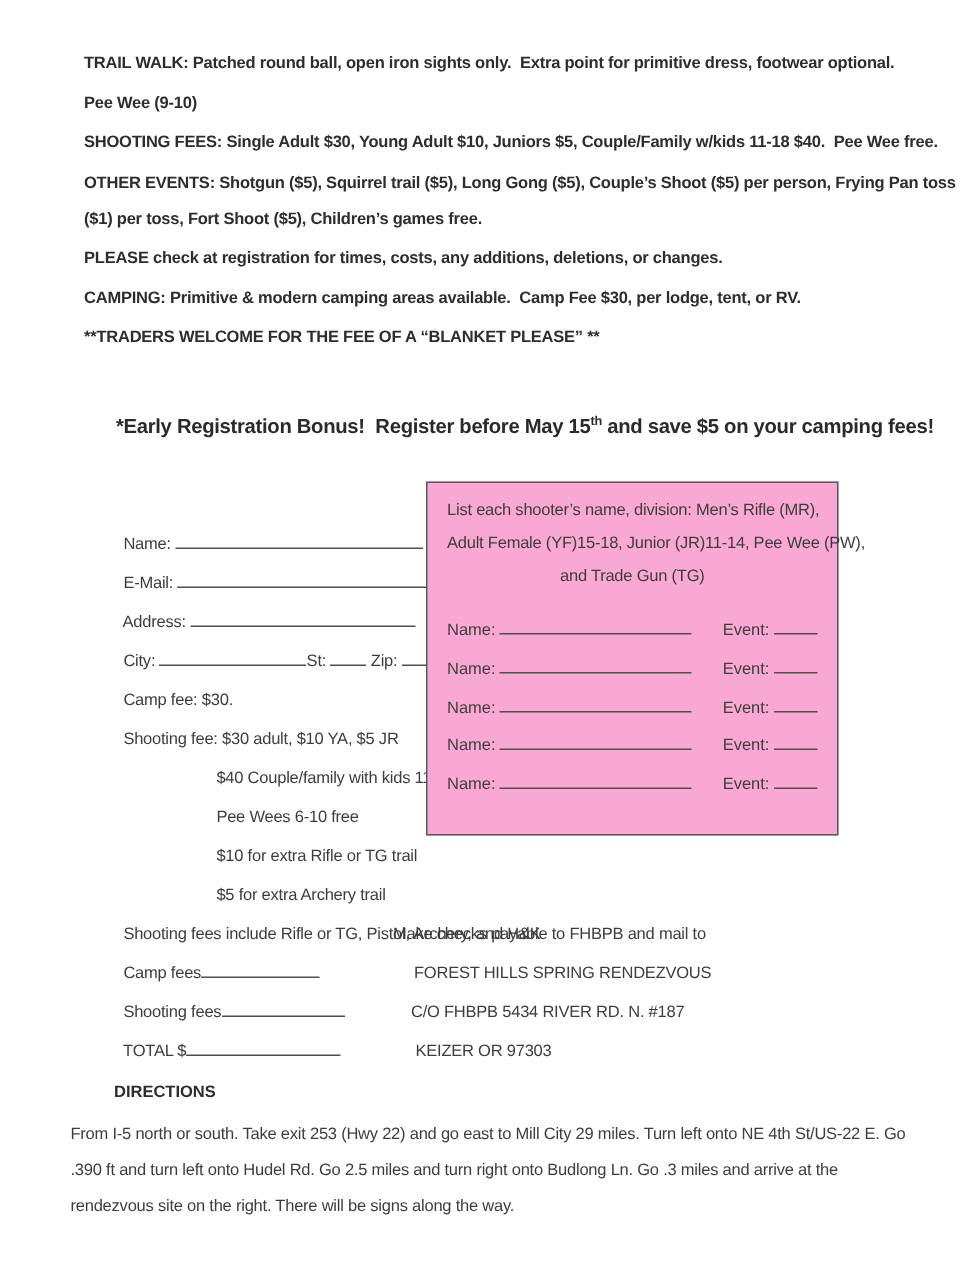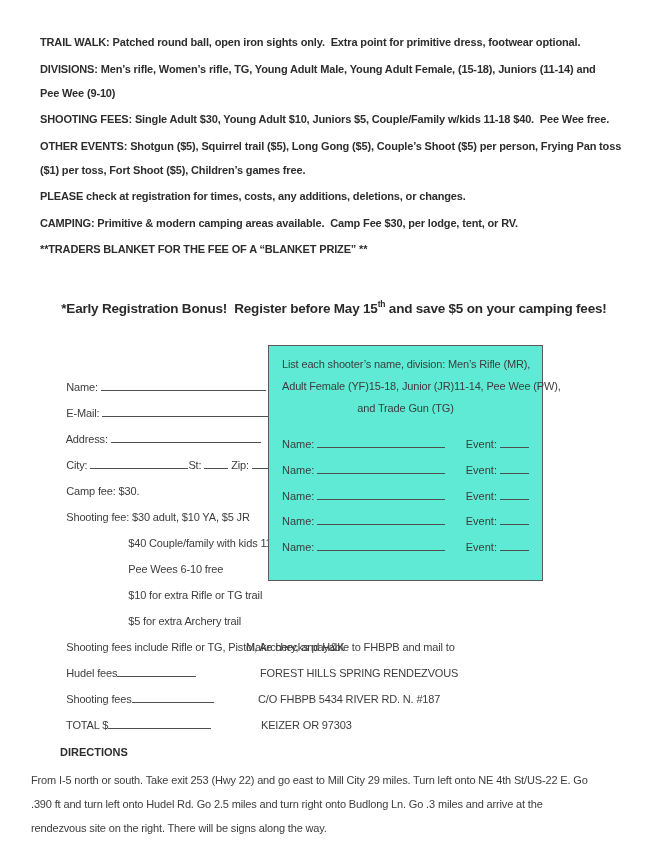--- a/index.html
+++ b/index.html
@@ -6,42 +6,42 @@
   html,body { background:#ffffff; }
   .page {
     position:relative;
     width:650px; height:848px;
     background:#ffffff;
     font-family:"Liberation Sans", sans-serif;
     font-size:11px;
     color:#3d3d3d;
     overflow:hidden;
   }
-  .content { padding:30px 14px 0 40px; }
+  .content { padding:30px 14px 0 56px; }
   .ln { line-height:24px; white-space:pre; letter-spacing:-0.15px; }
   .para { margin-bottom:2.5px; }
   .b { font-weight:bold; color:#2d2d2d; }
   .early {
     font-weight:bold; color:#2a2a2a;
     font-size:13.5px; line-height:27px; white-space:pre; letter-spacing:-0.2px;
     margin-bottom:0;
   }
   .early sup { font-size:8.5px; vertical-align:super; }
   
   .form-area { position:relative; margin-top:0; }
   .frow { height:26px; line-height:26px; white-space:pre; padding-left:3px; position:relative; letter-spacing:-0.15px; }
   .frow.indent { padding-left:65px; }
   .ul { display:inline-block; border-bottom:1.4px solid #4f4f4f; height:9px; }
   .pay { position:absolute; top:0; line-height:26px; white-space:pre;text-align:center; }
   
   .shooter-box {
     position:absolute; left:228px; top:-3px;
     width:275px; height:236px;
     border:1.5px solid #5a5a5a;
-    background:#5eead4;
+    background:#f9a8d4;
     padding:7px 13px 0 13px;
   }
   .box-intro .ln2 { line-height:22px; text-align:center; white-space:pre; letter-spacing:-0.15px; }
   .box-rows { margin-top:13px; }
   .box-row { height:25.8px; line-height:25.8px; display:flex; justify-content:space-between; align-items:baseline; }
   .box-row .left, .box-row .right { white-space:pre; }
   
   .directions { margin-left:-9px; margin-top:2px; }
   .directions .heading { font-weight:bold; color:#2d2d2d; line-height:24px;margin-left:29px; }
   .directions .ln { line-height:24px; }
@@ -49,38 +49,37 @@
 </head>
 <body>
 
 <div class="page">
   <div class="content">
 
     <div class="para">
       <div class="ln b">TRAIL WALK: Patched round ball, open iron sights only.  Extra point for primitive dress, footwear optional.</div>
     </div>
     <div class="para">
-      <div class="ln b">DIVISIONS: Men’s rifle, Women’s rifle, TG, Young Adult Male, Young Adult Female, (15-18), Juniors (11-14) and</div>
       <div class="ln b">Pee Wee (9-10)</div>
     </div>
     <div class="para">
       <div class="ln b">SHOOTING FEES: Single Adult $30, Young Adult $10, Juniors $5, Couple/Family w/kids 11-18 $40.  Pee Wee free.</div>
     </div>
     <div class="para">
       <div class="ln b">OTHER EVENTS: Shotgun ($5), Squirrel trail ($5), Long Gong ($5), Couple’s Shoot ($5) per person, Frying Pan toss</div>
       <div class="ln b">($1) per toss, Fort Shoot ($5), Children’s games free.</div>
     </div>
     <div class="para">
       <div class="ln b">PLEASE check at registration for times, costs, any additions, deletions, or changes.</div>
     </div>
     <div class="para">
       <div class="ln b">CAMPING: Primitive &amp; modern camping areas available.  Camp Fee $30, per lodge, tent, or RV.</div>
     </div>
     <div class="para">
-      <div class="ln b">**TRADERS BLANKET FOR THE FEE OF A “BLANKET PRIZE” **</div>
+      <div class="ln b">**TRADERS WELCOME FOR THE FEE OF A “BLANKET PLEASE” **</div>
     </div>
 
     <div class="early">
       <span>*Early Registration Bonus!  Register before May 15</span><sup>th</sup><span> and save $5 on your camping fees!</span>
     </div>
 
     <div class="form-area">
 
       <div class="frow">
         <span>Name: </span><span class="ul" style="width:165px"></span>
@@ -110,21 +109,21 @@
         <span>$10 for extra Rifle or TG trail</span>
       </div>
       <div class="frow indent">
         <span>$5 for extra Archery trail</span>
       </div>
       <div class="frow">
         <span>Shooting fees include Rifle or TG, Pistol, Archery, and H&amp;K</span>
       </div>
 
       <div class="frow">
-        <span>Hudel fees</span><span class="ul" style="width:79px"></span>
+        <span>Camp fees</span><span class="ul" style="width:79px"></span>
         <span class="pay" style="left:206px">Make checks payable to FHBPB and mail to</span>
       </div>
       <div class="frow">
         <span>Shooting fees</span><span class="ul" style="width:82px"></span>
         <span class="pay" style="left:220px">FOREST HILLS SPRING RENDEZVOUS</span>
       </div>
       <div class="frow">
         <span>TOTAL $</span><span class="ul" style="width:103px"></span>
         <span class="pay" style="left:218px">C/O FHBPB 5434 RIVER RD. N. #187</span>
       </div>

